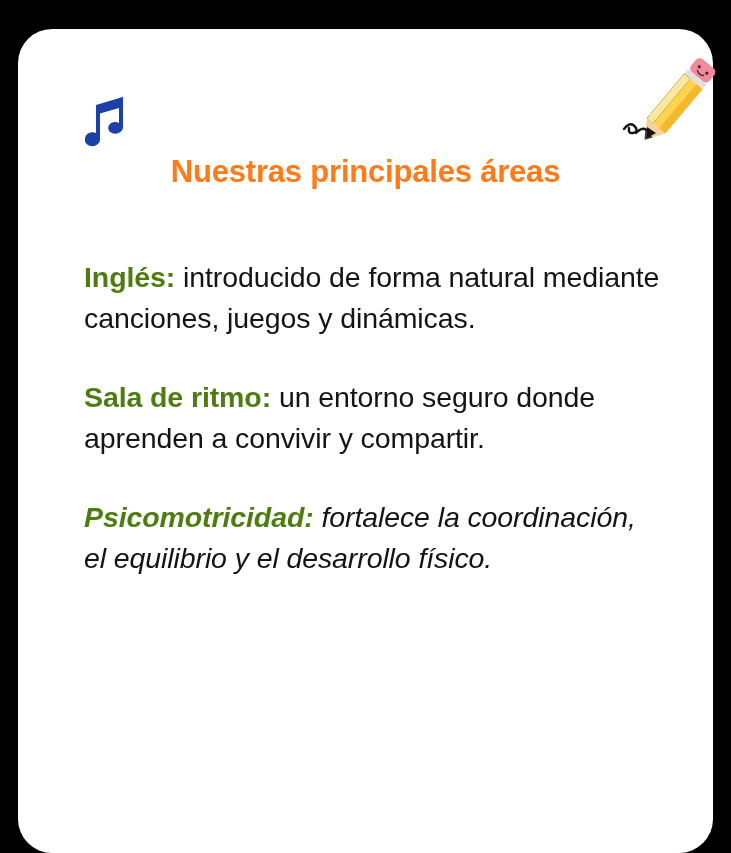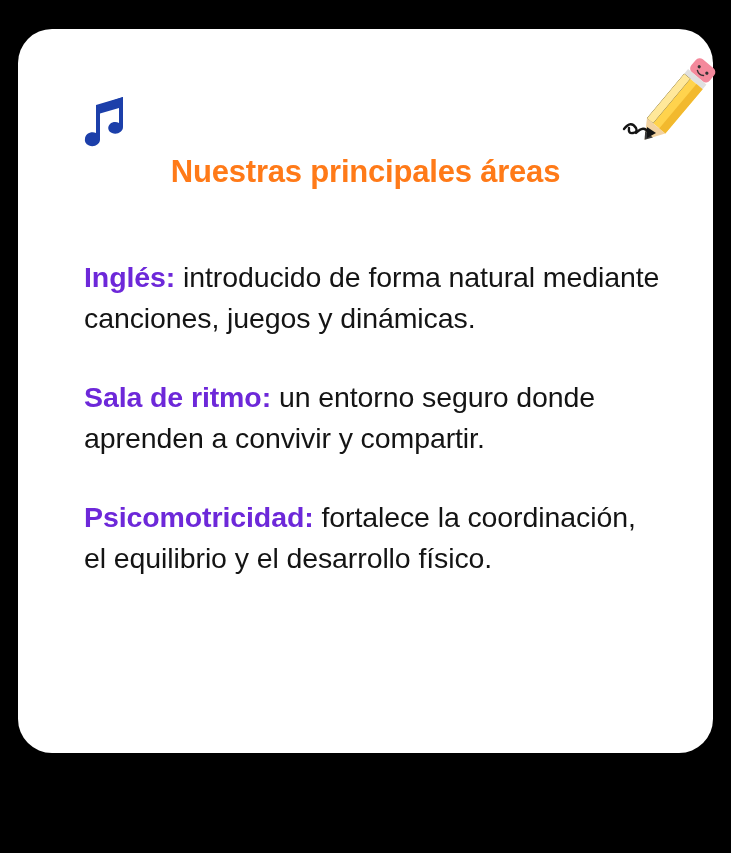--- a/index.html
+++ b/index.html
@@ -16,21 +16,21 @@
     width: 731px;
     height: 853px;
     background: #000000;
     overflow: hidden;
   }
   #card {
     position: absolute;
     left: 18px;
     top: 29px;
     width: 695px;
-    height: 724px;
+    height: 824px;
     background: #ffffff;
     border-radius: 34px 34px 34px 34px;
   }
   
   #music-note {
     position: absolute;
     left: 47px;
     top: 62px;
     width: 64px;
     height: 62px;
@@ -64,24 +64,24 @@
     top: 228px;
     width: 580px;
   }
   .para {
     font-size: 28.5px;
     line-height: 41px;
     color: #141414;
     margin: 0 0 38px 0;
     letter-spacing: -0.1px;
   }
-  .para:last-child { margin-bottom: 0; }
+  .para:last-child { margin-bottom: 0; font-style: italic; }
   .lead {
     font-weight: bold;
-    color: #6d28d9;
+    color: #4d7c0f;
   }
   .rest { font-weight: normal; }
 </style>
 </head>
 <body>
 
 <div id="page">
 
   <div id="card">
 

